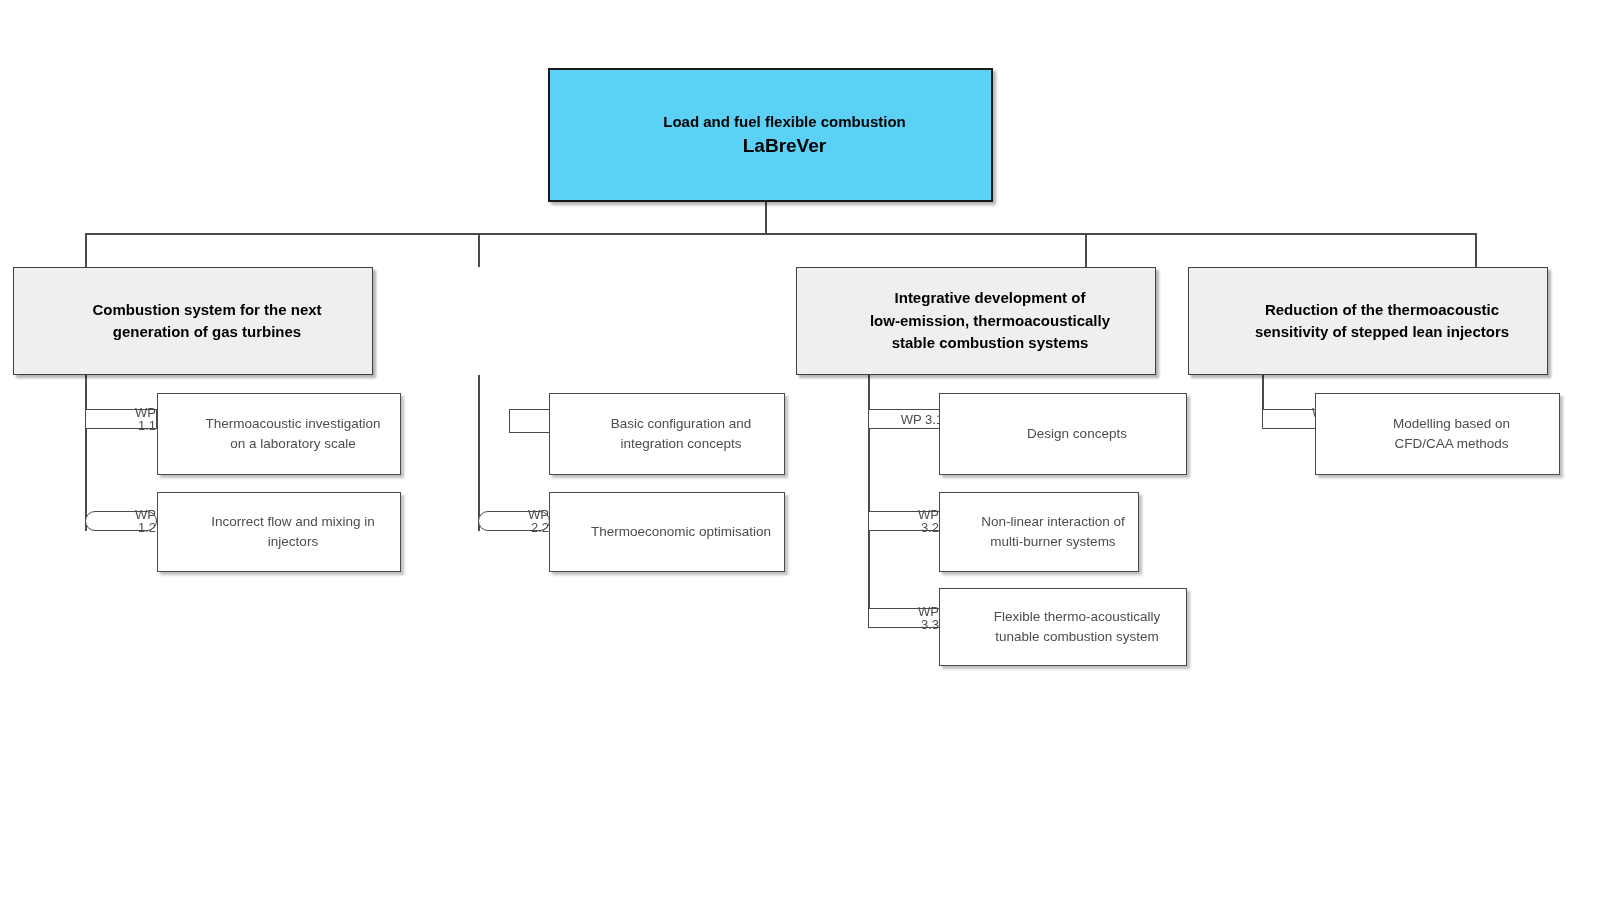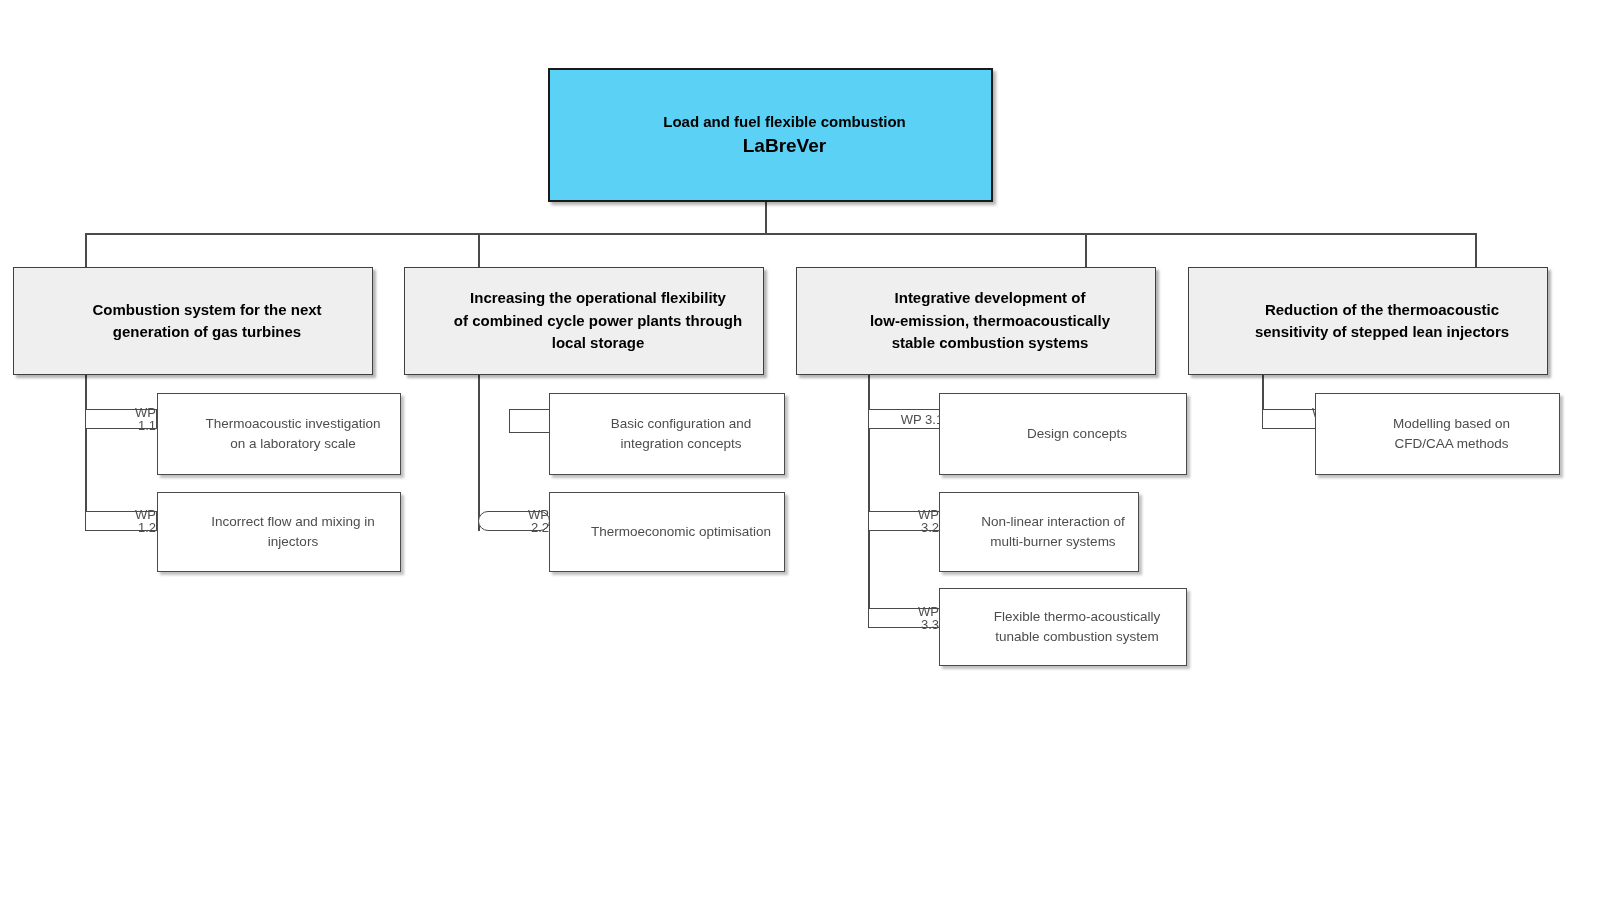--- a/index.html
+++ b/index.html
@@ -60,43 +60,38 @@
 
   <div class="box root" style="left:548px;top:68px;width:445px;height:134px;">
     <div class="root-title">Load and fuel flexible combustion</div>
     <div class="root-acronym">LaBreVer</div>
   </div>
 
   <div class="box branch" style="left:13px;top:267px;width:360px;height:108px;">
     <div class="branch-title">Combustion system for the next
 generation of gas turbines</div>
   </div>
-  <div class="box branch" style="left:404px;top:267px;width:360px;height:108px;">
-    <div class="branch-title">Increasing the operational flexibility
-of combined cycle power plants through
-local storage</div>
-  </div>
   <div class="box branch" style="left:796px;top:267px;width:360px;height:108px;">
     <div class="branch-title">Integrative development of
 low-emission, thermoacoustically
 stable combustion systems</div>
   </div>
   <div class="box branch" style="left:1188px;top:267px;width:360px;height:108px;">
     <div class="branch-title">Reduction of the thermoacoustic
 sensitivity of stepped lean injectors</div>
   </div>
 
   <div class="box wplabel" style="left:85px;top:409px;width:72px;height:20px;">
     <div class="wp-id">WP 1.1</div>
   </div>
   <div class="box wpbig" style="left:157px;top:393px;width:244px;height:82px;">
     <div class="wp-desc">Thermoacoustic investigation
 on a laboratory scale</div>
   </div>
-  <div class="box wplabel" style="left:85px;top:511px;width:72px;height:20px;">
+  <div class="box wplabel" style="left:85px;top:511px;width:72px;height:20px;border-radius:10px;">
     <div class="wp-id">WP 1.2</div>
   </div>
   <div class="box wpbig" style="left:157px;top:492px;width:244px;height:80px;">
     <div class="wp-desc">Incorrect flow and mixing in injectors</div>
   </div>
 
   <div class="box wplabel" style="left:478px;top:409px;width:72px;height:24px;margin-left:31px;">
     <div class="wp-id">WP 2.1</div>
   </div>
   <div class="box wpbig" style="left:549px;top:393px;width:236px;height:82px;">

